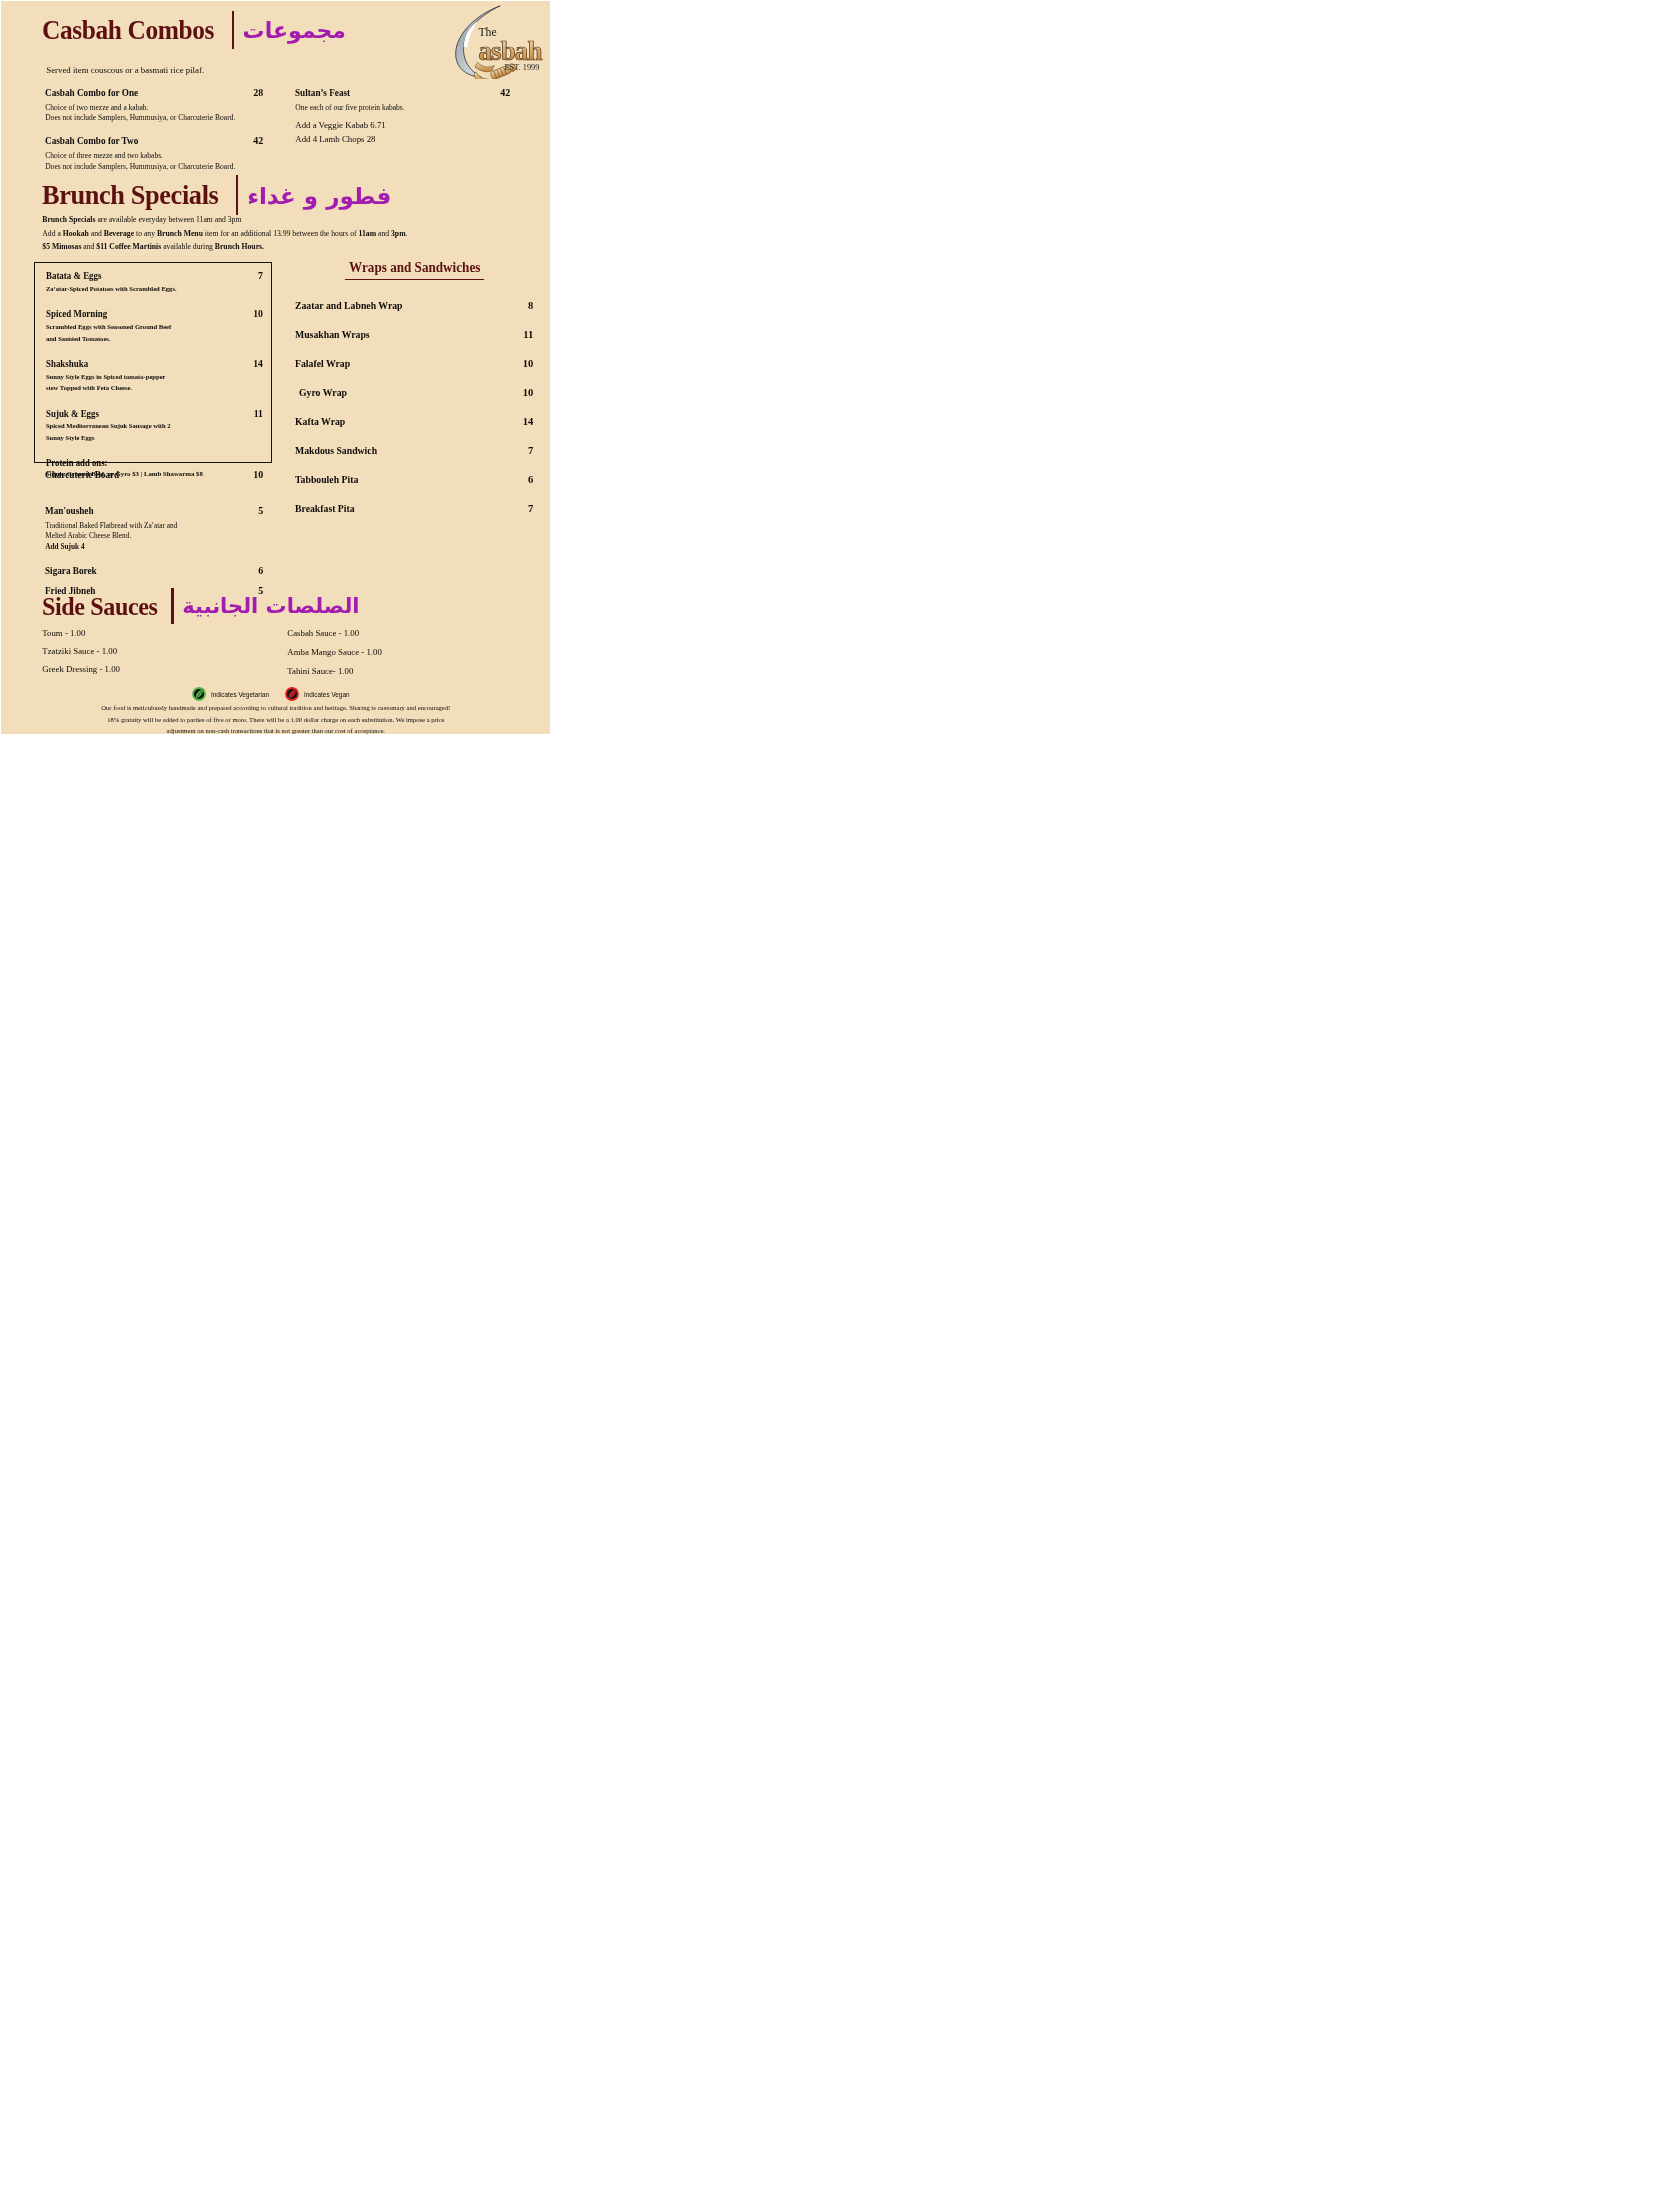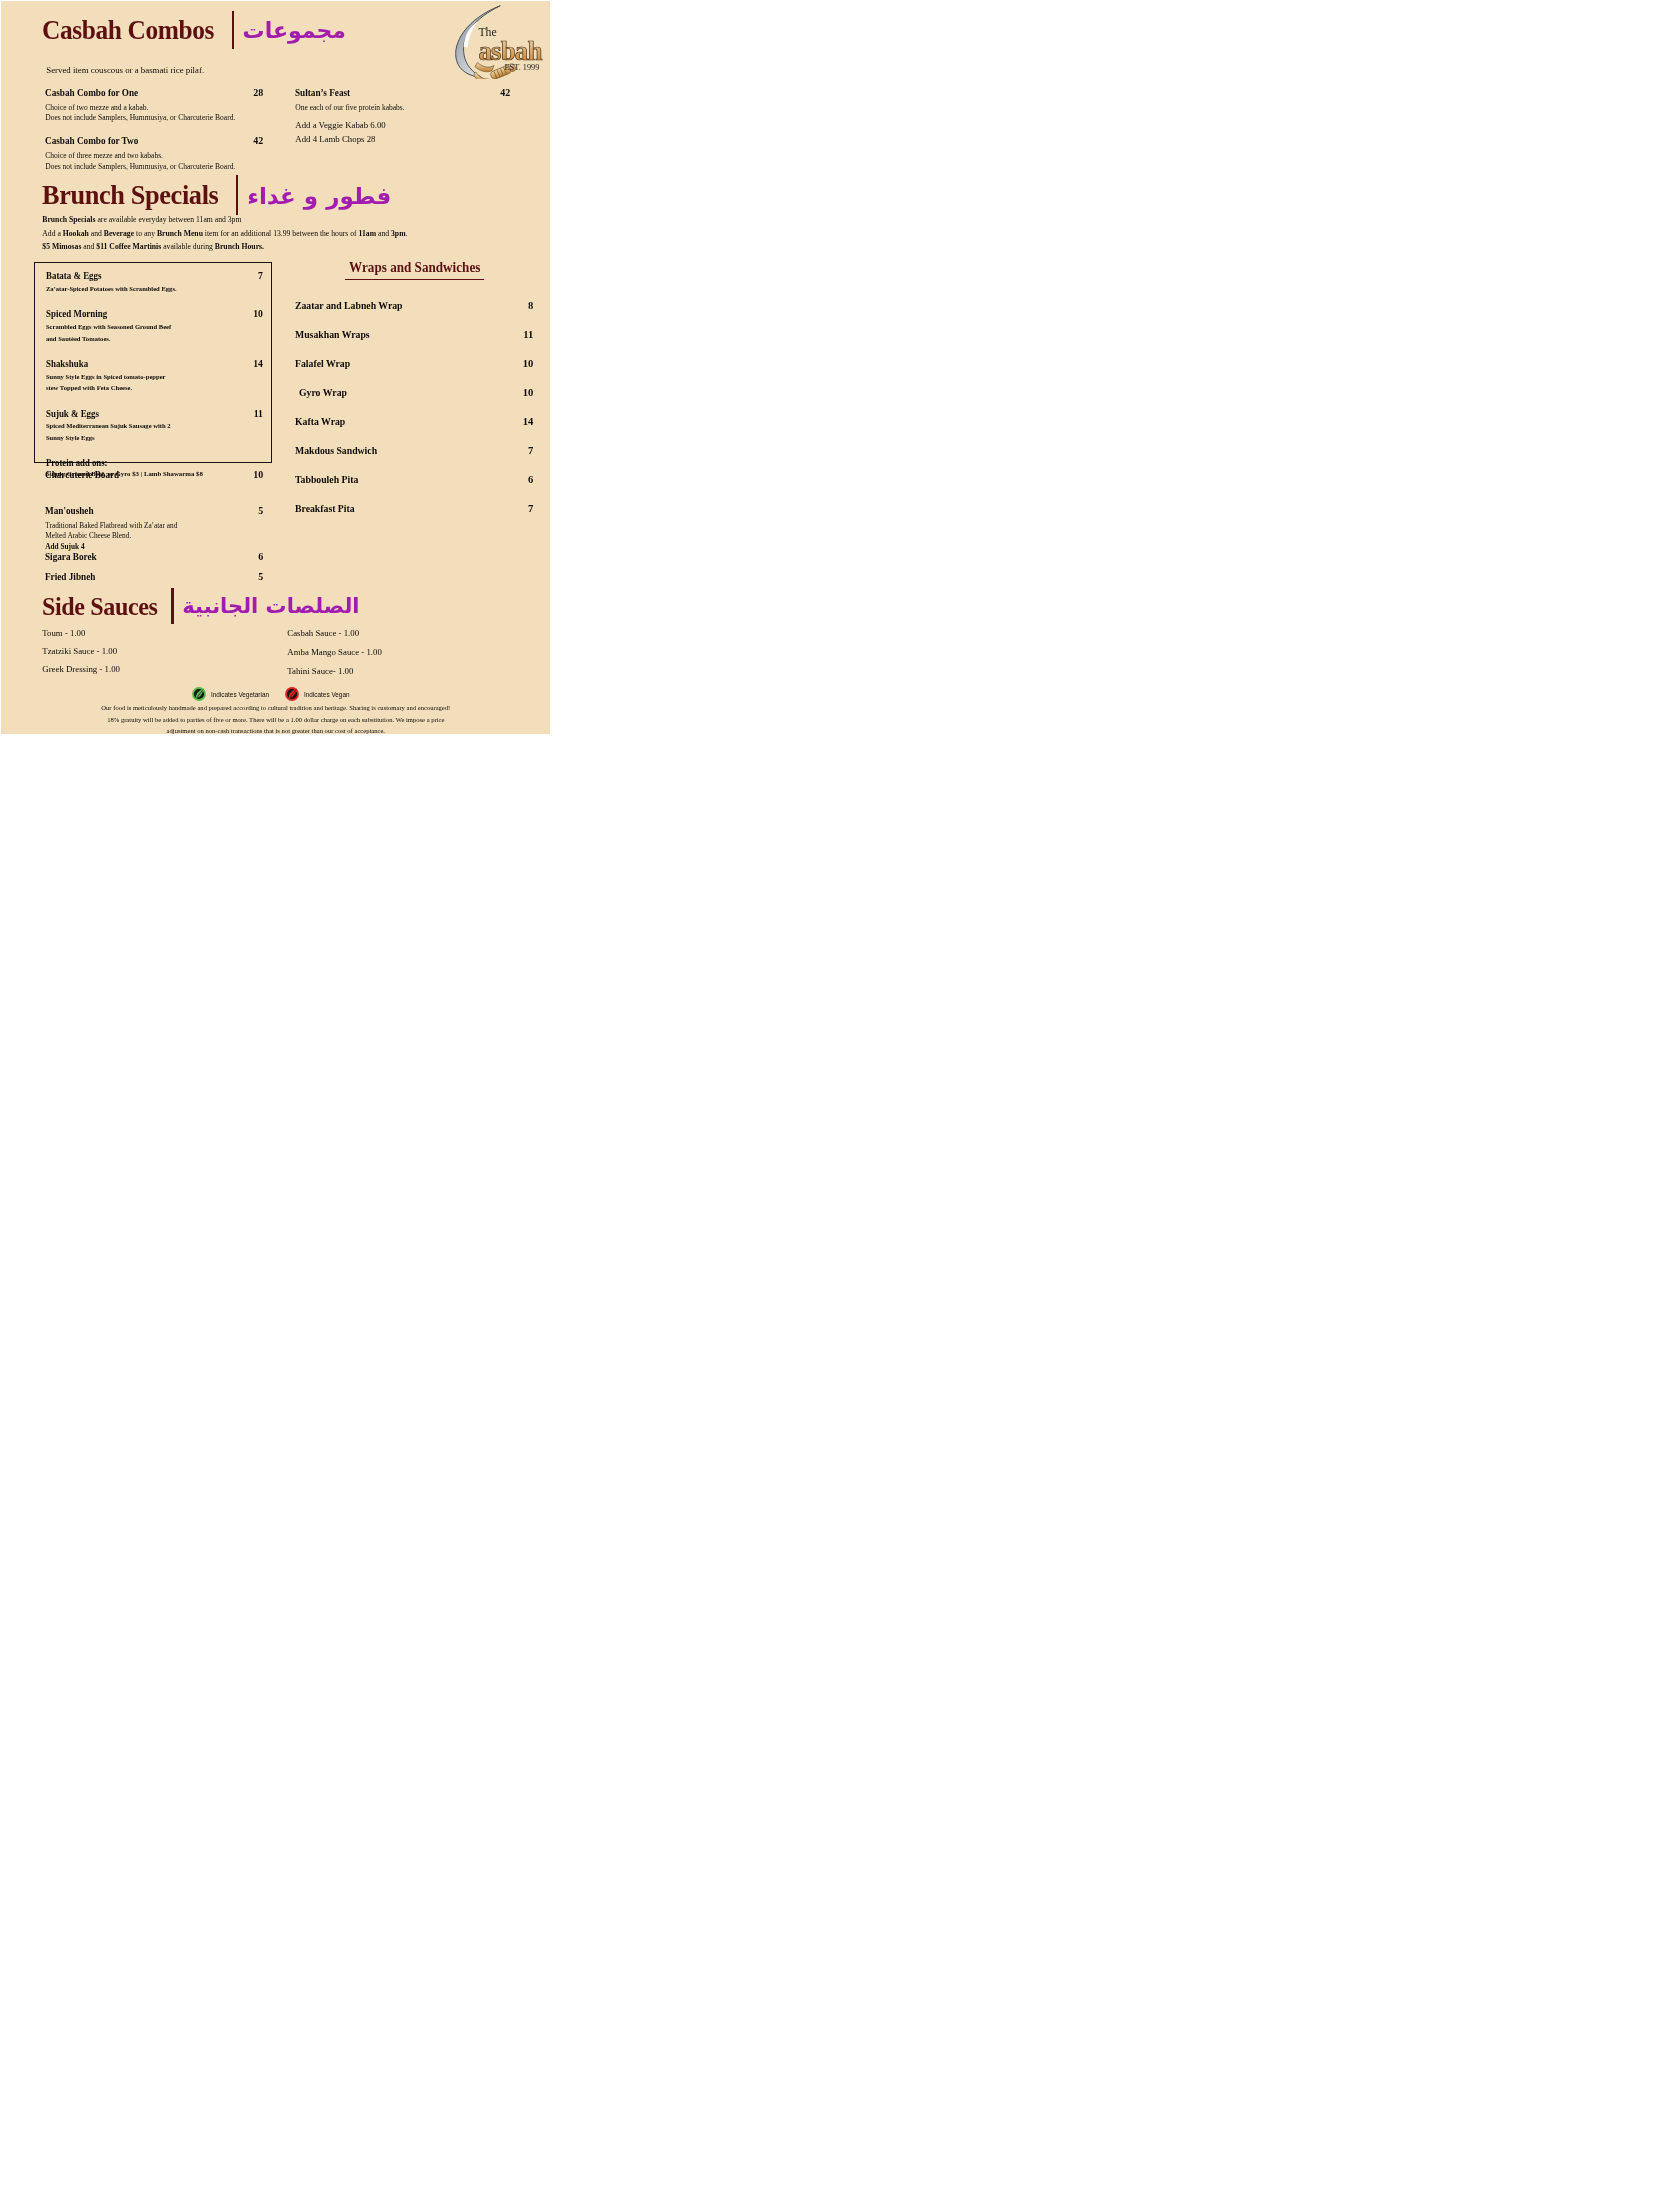--- a/index.html
+++ b/index.html
@@ -139,21 +139,21 @@
         <p class="idesc" style="margin: 0px;">Does not include Samplers, Hummusiya, or Charcuterie Board.</p>
       </div>
     </div>
   <div class="abs" id="combos-right" style="left:294px; top:86px; width:215px;">
       <div>
         <div class="mrow">
           <span class="iname">Sultan’s Feast</span>
           <span class="iprice">42</span>
         </div>
         <p class="idesc" style="margin-top: 3.5px;">One each of our five protein kababs.</p>
-        <p class="addon" style="margin-top: 6.2px;">Add a Veggie Kabab 6.00</p>
+        <p class="addon" style="margin-top: 6.2px;">Add a Veggie Kabab 6.71</p>
         <p class="addon" style="margin-top: 2.6px;">Add 4 Lamb Chops 28</p>
       </div>
     </div>
 
   <div class="abs sec-header" style="left:41px; top:174px;">
     <span class="sec-title" style="font-size:28px;">Brunch Specials</span>
     <span class="divider-bar" style="height:40px;"></span>
     <span class="title-ar" style="font-size:23px; position:relative; top:0.9px;">فطور و غداء</span>
   </div>
 
@@ -212,21 +212,21 @@
       </div>
       <div style="margin-top: 24px;">
         <div class="mrow">
           <span class="iname">Man'ousheh</span>
           <span class="iprice">5</span>
         </div>
         <p class="idesc" style="font-size: 7.3px; line-height: 10px; margin: 3.5px 0px 0px;">Traditional Baked Flatbread with Za’atar and</p>
         <p class="idesc" style="font-size: 7.3px; line-height: 10px; margin: 0px;">Melted Arabic Cheese Blend.</p>
         <p style="font-size: 7.3px; font-weight: 700; margin: 0.9px 0px 0px;">Add Sujuk 4</p>
       </div>
-      <div style="">
+      <div style="margin-top: 14px;">
         <div class="mrow">
           <span class="iname">Sigara Borek</span>
           <span class="iprice">6</span>
         </div>
       </div>
       <div style="margin-top: 8px;">
         <div class="mrow">
           <span class="iname">Fried Jibneh</span>
           <span class="iprice">5</span>
         </div>

